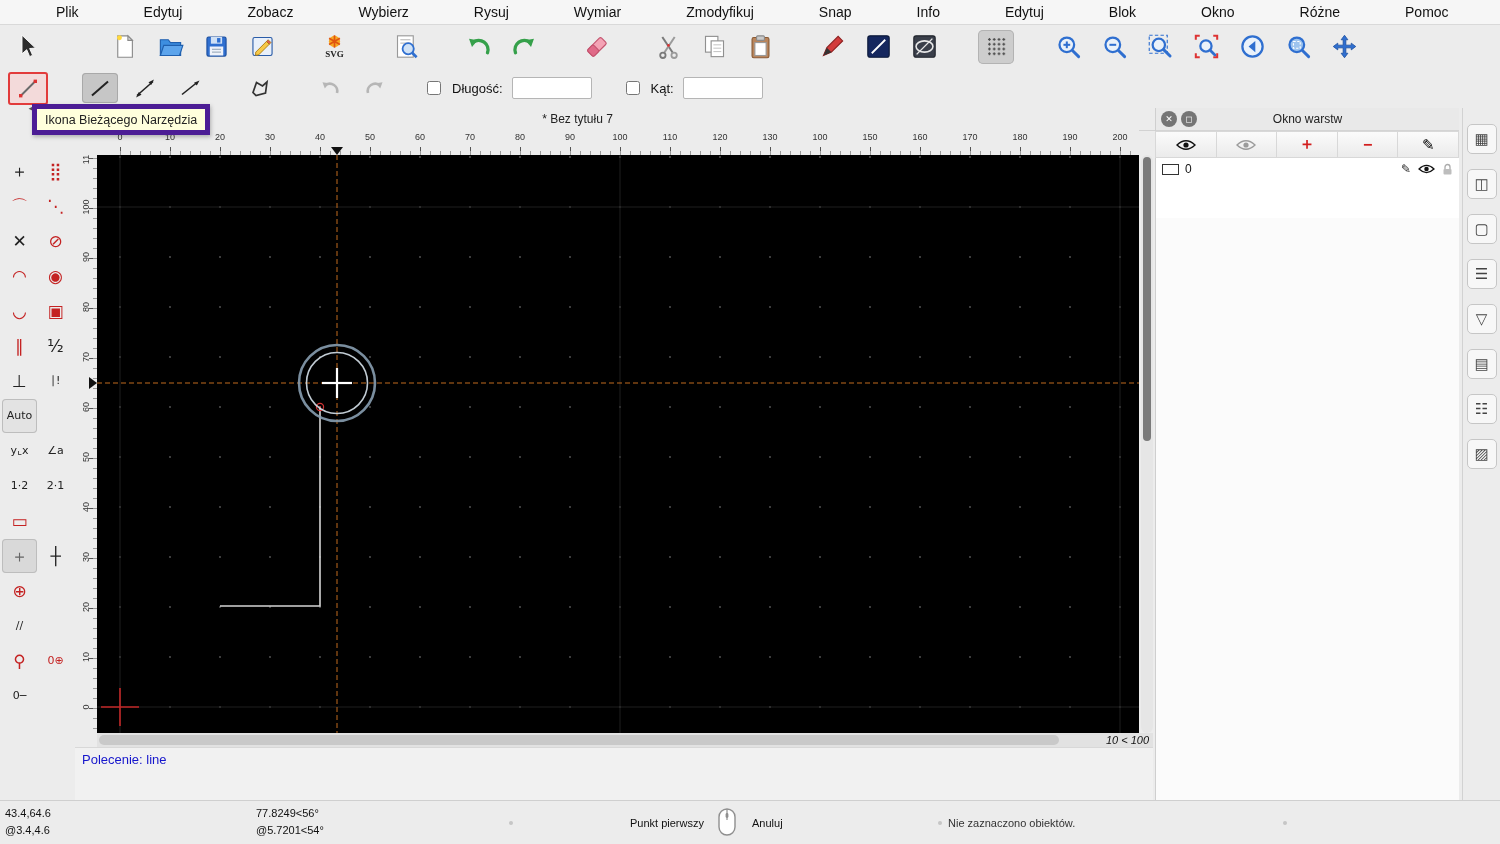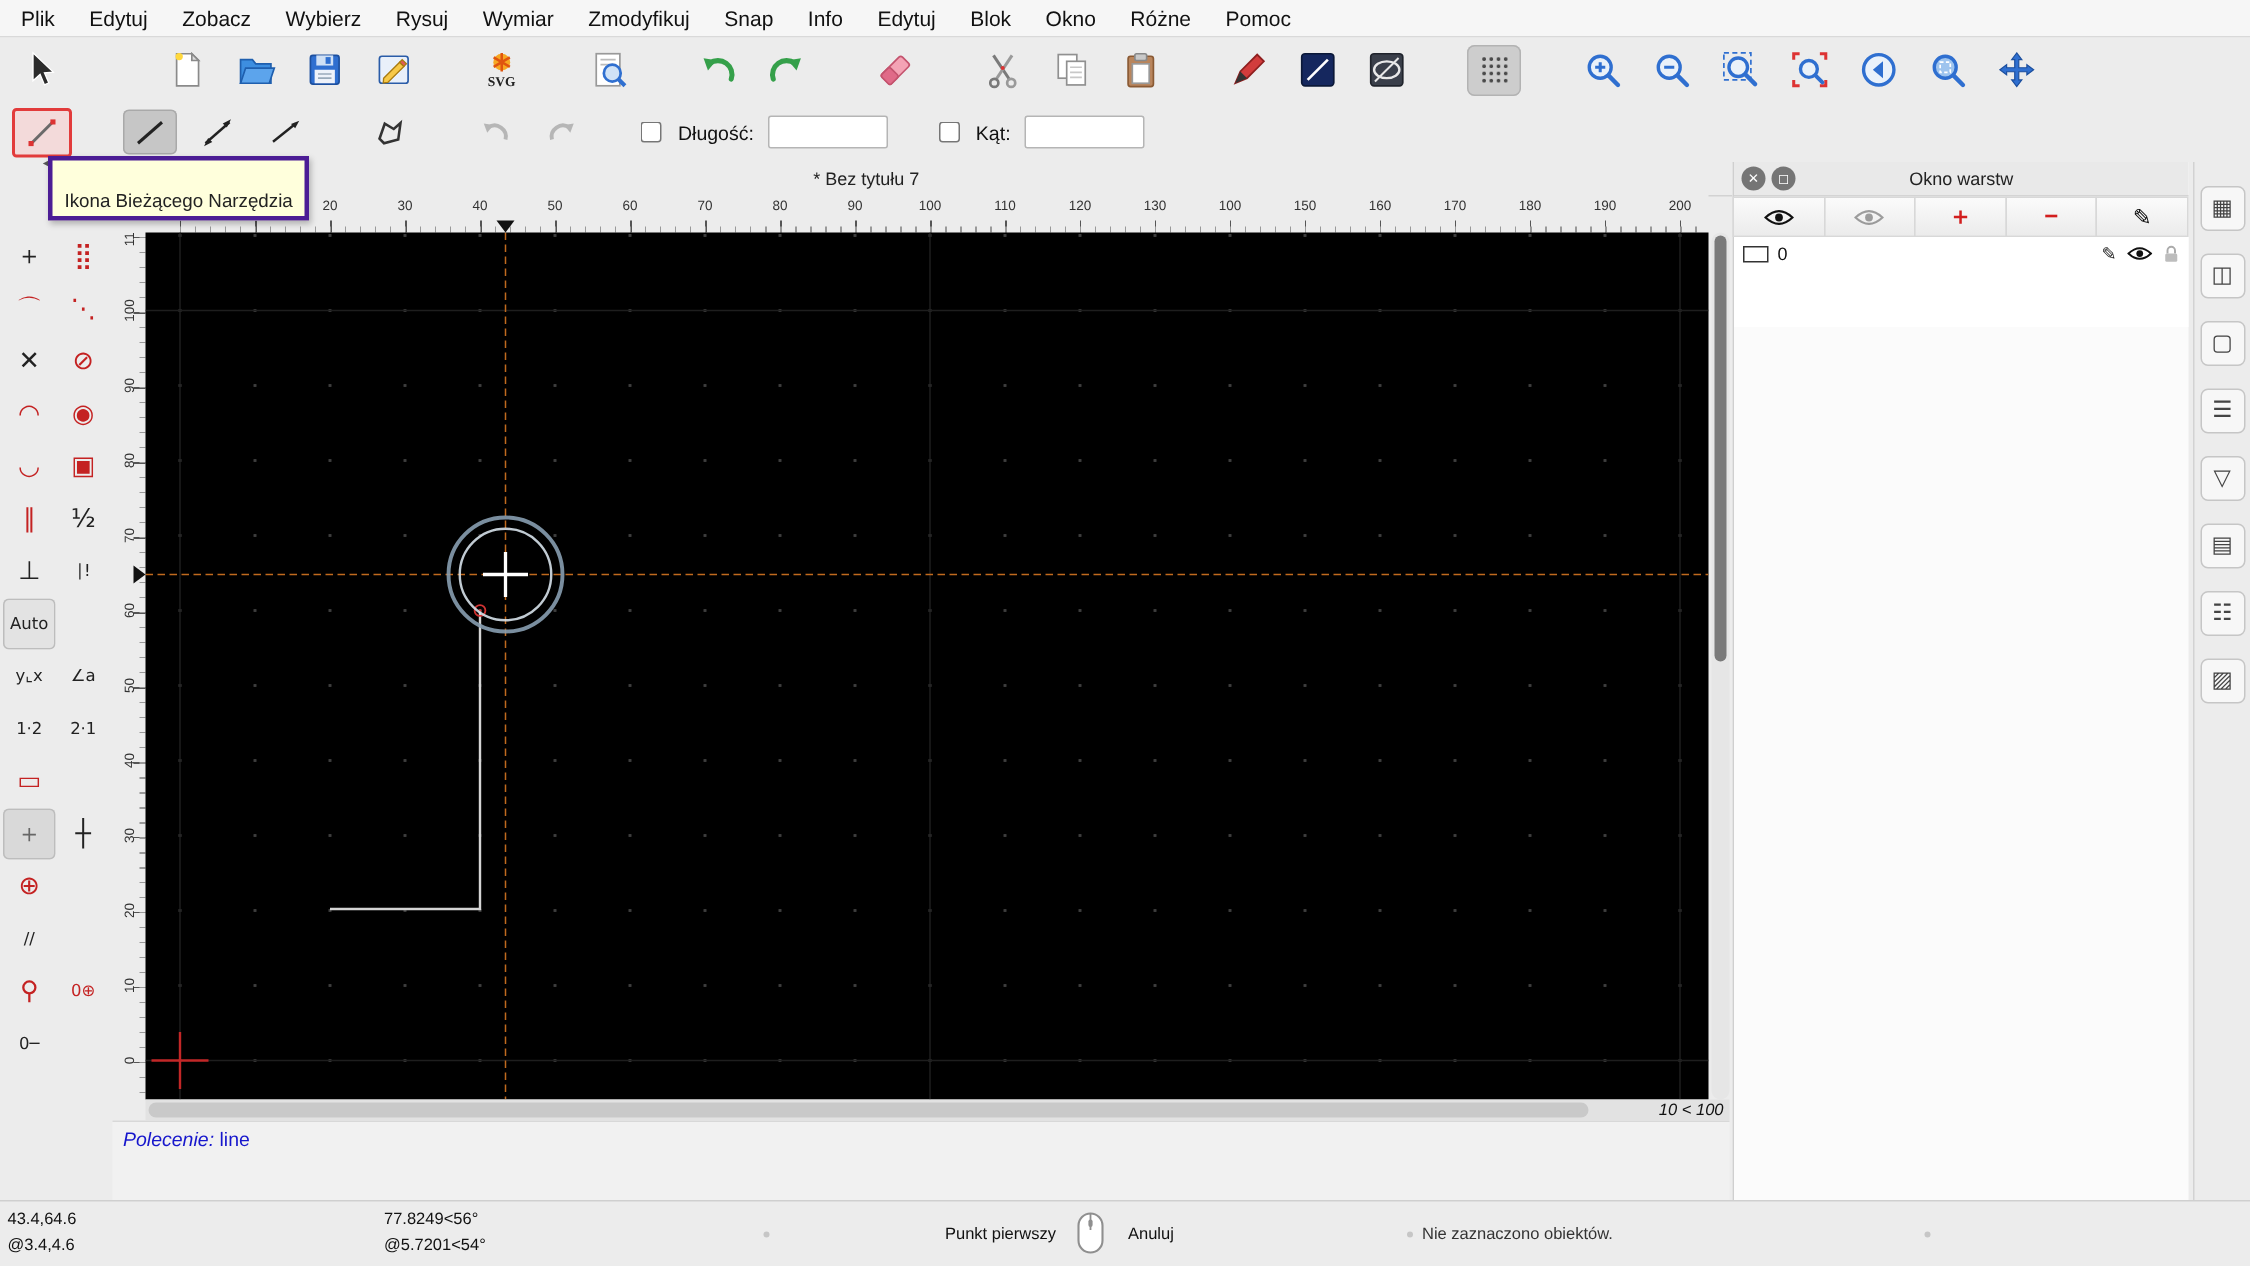--- a/index.html
+++ b/index.html
@@ -2,21 +2,21 @@
 <html><head>
 <meta charset="utf-8">
 <style>
   html,body{margin:0;padding:0;background:#ececec;}
   #app{position:relative;width:1500px;height:844px;overflow:hidden;background:#ececec;
        font-family:"Liberation Sans","DejaVu Sans",sans-serif;color:#111;-webkit-font-smoothing:antialiased;}
 
   
   .menubar{position:absolute;top:0;left:0;right:0;height:24px;background:#f6f6f6;border-bottom:1px solid #d9d9d9;
            display:flex;align-items:center;padding-left:14px;gap:23px;font-size:14px;}
-  .menu-item{cursor:default;white-space:nowrap;}
+  .menu-item{cursor:default;white-space:nowrap;margin-left:42px;}
 
   
   .toolbar-main{position:absolute;top:25px;left:0;right:0;height:43px;background:#ececec;
                 display:flex;align-items:center;padding:0 8px;gap:10px;}
   .tb{width:36px;height:34px;border:none;background:transparent;border-radius:5px;display:flex;
       align-items:center;justify-content:center;padding:0;cursor:pointer;font-family:Liberation Serif, serif;}
   .tb.pressed{background:#cdcdcd;box-shadow:inset 0 0 0 1px #b3b3b3;}
   .ic{width:27px;height:27px;display:block;}
   .tb-gap{width:16px;flex:0 0 auto;}
   .dotgrid{width:19px;height:19px;background-image:radial-gradient(circle,#4a4a4a 1.1px,transparent 1.4px);
@@ -36,22 +36,22 @@
   .opt-label{margin-left:2px;}
   .opt-input{width:70px;height:20px;border:1px solid #b5b5b5;border-radius:2px;background:#fff;font-size:12px;padding:0 4px;}
 
   
   .titlebar{position:absolute;top:108px;left:0;width:1155px;height:22px;background:#ececec;
             border-bottom:1px solid #d2d2d2;text-align:center;font-size:12px;line-height:22px;color:#222;}
 
   
   .pal-collapse{position:absolute;top:100px;left:18px;width:28px;height:16px;font-size:9px;color:#555;
                 background:transparent;border:none;cursor:pointer;z-index:5;}
-  .tooltip{position:absolute;top:104px;left:32px;z-index:40;background:#ffffdc;border:3px solid #4c1d95;
-           padding:20px 8px 3px;font-size:12.5px;color:#222;white-space:nowrap;box-shadow:1px 2px 4px rgba(0,0,0,.25);text-align:right;}
+  .tooltip{position:absolute;top:104px;left:32px;z-index:40;background:#ffffdc;border:5px solid #4c1d95;
+           padding:4px 8px 3px;font-size:12.5px;color:#222;white-space:nowrap;box-shadow:1px 2px 4px rgba(0,0,0,.25);text-align:right;}
 
   
   .left-palette{position:absolute;top:130px;left:0;width:75px;height:670px;background:#ececec;}
   .pal-grid{margin-top:24px;display:grid;grid-template-columns:35px 35px;justify-content:center;gap:1px;}
   .pal-btn{height:34px;border:none;background:transparent;border-radius:4px;font-size:17px;line-height:34px;
            color:#222;cursor:pointer;padding:0;font-family:"DejaVu Sans",sans-serif;}
   .pal-btn.red{color:#c42222;}
   .pal-btn.gray{color:#666;background:#d9d9d9;box-shadow:inset 0 0 0 1px #bdbdbd;}
   .pal-btn.small{font-size:11px;}
   .pal-btn.txt{font-size:11px;background:#e3e3e3;box-shadow:inset 0 0 0 1px #bdbdbd;border-radius:4px;}
@@ -84,21 +84,21 @@
   
   .vscroll{position:absolute;top:155px;left:1141px;width:12px;height:578px;background:#e6e6e6;border-radius:6px;}
   .vthumb{position:absolute;top:2px;left:2px;width:8px;height:284px;background:#7a7a7a;border-radius:4px;}
   .hstrip{position:absolute;top:733px;left:97px;width:1056px;height:14px;background:#e2e2e2;}
   .hthumb{position:absolute;top:2px;left:2px;width:960px;height:10px;background:#c9c9c9;border-radius:5px;}
   .grid-status{position:absolute;right:4px;top:0;height:14px;line-height:14px;font-size:11px;color:#111;font-style:italic;}
 
   
   .command{position:absolute;top:747px;left:75px;width:1078px;height:53px;background:#f1f1f1;border-top:1px solid #d8d8d8;}
   .cmd-history{height:23px;line-height:23px;padding-left:7px;font-size:13px;color:#1616cc;white-space:pre;}
-  .cmd-history .lbl{font-style:italic;}
+  .cmd-history .lbl{}
   .cmd-input{position:relative;margin:1px 2px 0 2px;height:25px;background:#fff;border:1px solid #9c9c9c;
              font-size:13px;line-height:25px;padding-left:7px;color:#111;}
   .kbd-icon{position:absolute;right:5px;top:5px;width:18px;height:13px;border:1.5px solid #555;border-radius:2px;
             background:linear-gradient(#fff,#ddd);cursor:pointer;}
   .kbd-icon::after{content:"";position:absolute;left:3px;right:3px;top:3px;border-top:1.5px solid #555;}
   .kbd-icon::before{content:"";position:absolute;left:3px;right:3px;top:7px;border-top:1.5px solid #555;}
 
   
   .statusbar{position:absolute;top:800px;left:0;right:0;height:44px;background:#ececec;border-top:1px solid #cfcfcf;
              font-size:11px;color:#111;}

